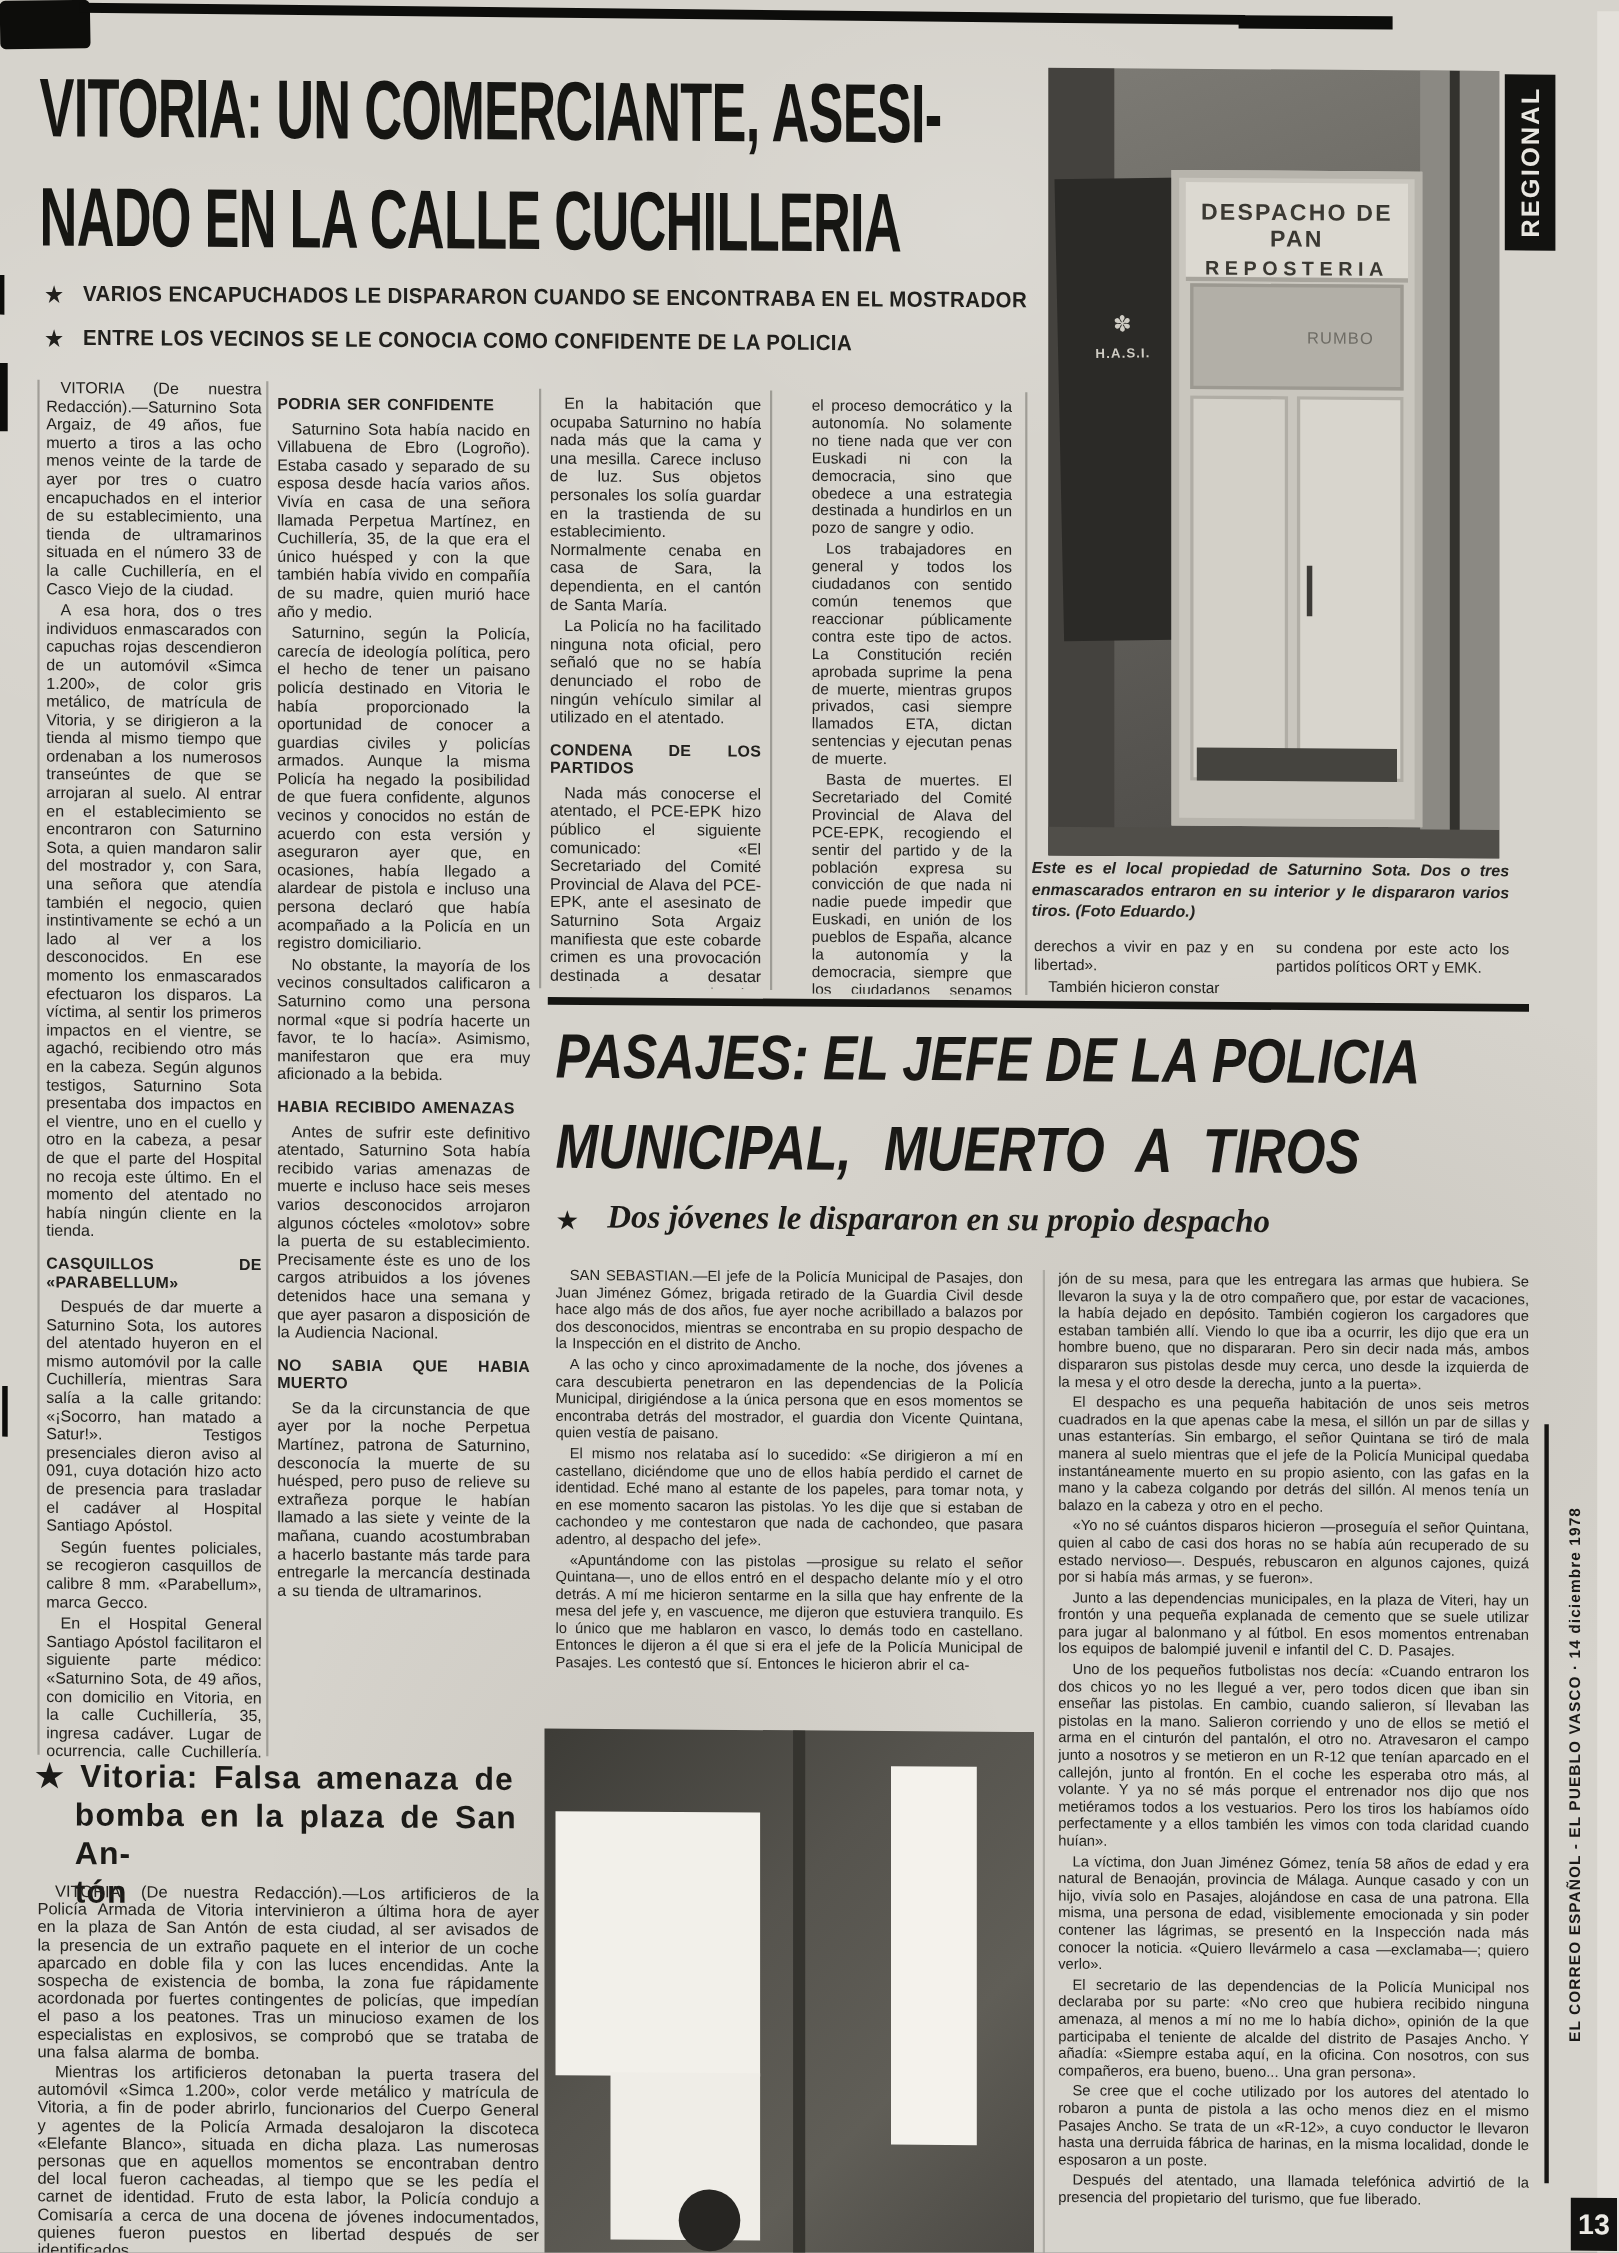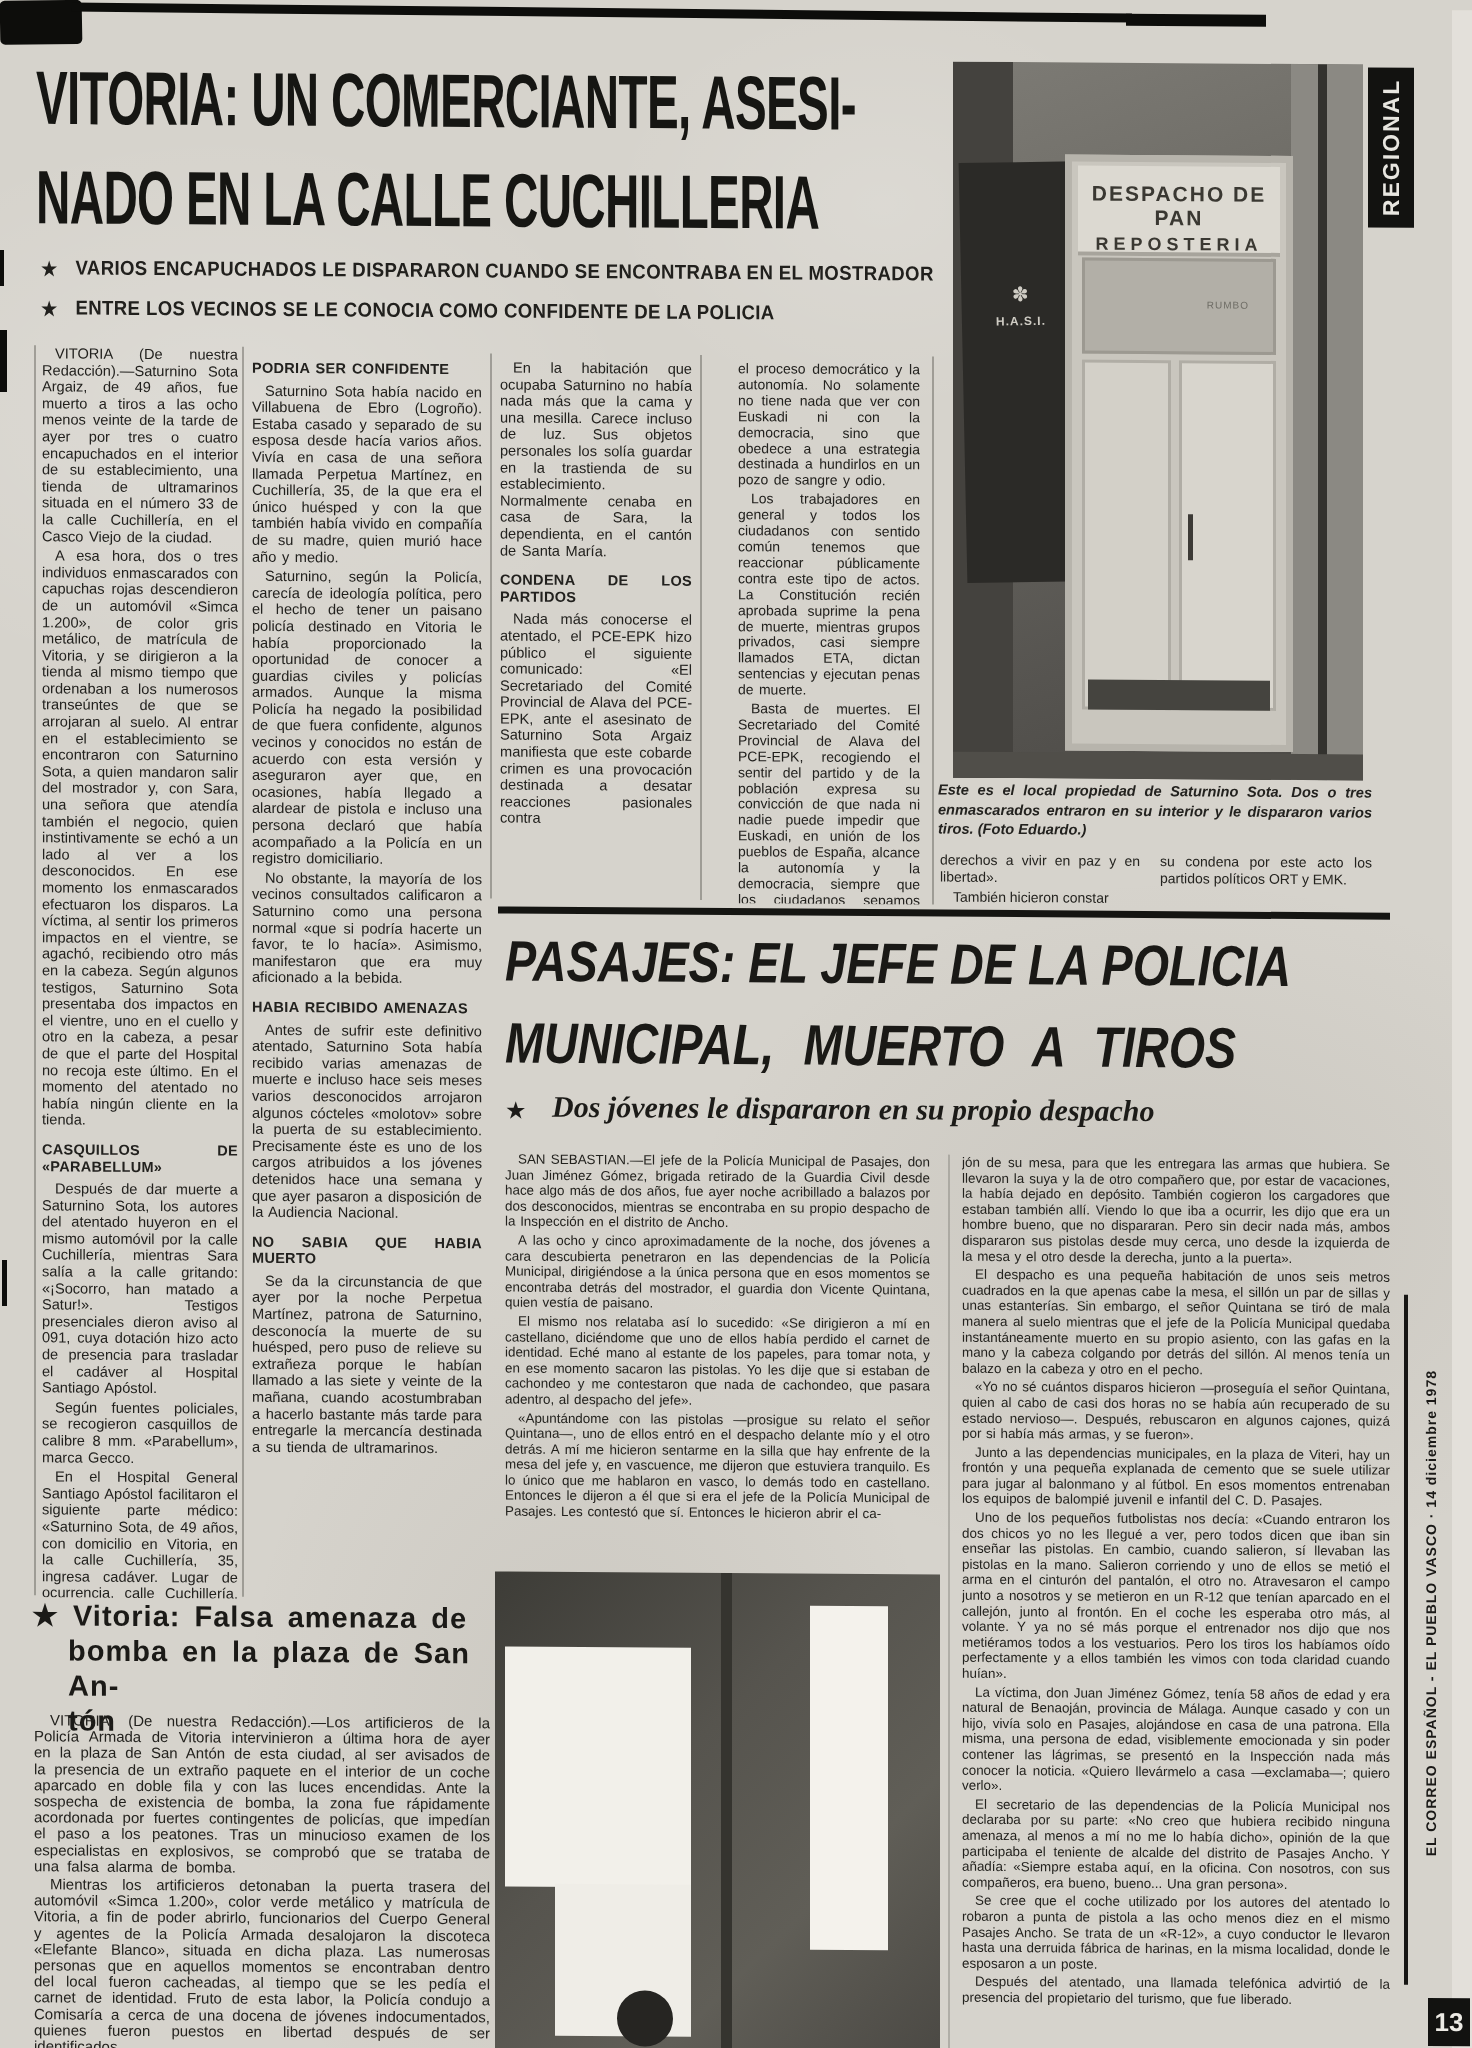--- a/index.html
+++ b/index.html
@@ -36,21 +36,21 @@
   .p1-wallr{position:absolute;right:0;top:0;width:72px;height:100%;background:#8b8983;}
   .p1-pipe{position:absolute;left:365px;top:0;width:9px;height:100%;background:#33322e;}
   .p1-door{position:absolute;left:112px;top:92px;width:228px;height:596px;background:#c9c6be;
            border:7px solid #b7b4ac;box-sizing:border-box;}
   .p1-sign{position:absolute;left:6px;top:4px;right:6px;height:86px;background:#dcd9d1;
            color:#3a3832;text-align:center;border-bottom:4px solid #a7a49c;}
   .p1-sign .s1{font-size:21px;font-weight:bold;letter-spacing:2px;margin-top:16px;}
   .p1-sign .s2{font-size:18px;font-weight:bold;letter-spacing:5px;margin-top:4px;}
   .p1-trans{position:absolute;left:10px;top:96px;right:10px;height:96px;background:#b2afa7;
             border:3px solid #9c9991;box-sizing:border-box;}
-  .p1-trans .rumbo{position:absolute;right:24px;top:38px;font-size:10px;color:#6e6c65;letter-spacing:1px;}
+  .p1-trans .rumbo{position:absolute;right:24px;top:38px;font-size:15px;color:#6e6c65;letter-spacing:1px;}
   .p1-doors{position:absolute;left:10px;top:198px;right:10px;bottom:34px;}
   .p1-dl{position:absolute;left:0;top:0;width:46%;height:100%;background:#d3d0c8;border:3px solid #b0ada5;box-sizing:border-box;}
   .p1-dr{position:absolute;right:0;top:0;width:50%;height:100%;background:#d8d5cd;border:3px solid #b0ada5;box-sizing:border-box;}
   .p1-handle{position:absolute;left:6px;top:44%;width:5px;height:46px;background:#3c3a36;}
   .p1-step{position:absolute;left:6px;bottom:0;right:6px;height:30px;background:#45443f;}
   .p1-ground{position:absolute;left:0;bottom:0;width:100%;height:26px;background:#504e49;}
   .caption{font-weight:bold;font-style:italic;font-size:14.6px;line-height:19.5px;text-align:justify;color:#23221f;}
   .minicol{font-size:14px;line-height:17px;text-align:justify;color:#24231f;}
   
   .regtab{left:1368px;top:58px;width:46px;height:160px;background:#121210;color:#e8e6e0;
@@ -133,20 +133,21 @@
         <p class="kp">Saturnino Sota había nacido en Villabuena de Ebro (Logroño). Estaba casado y separado de su esposa desde hacía varios años. Vivía en casa de una señora llamada Perpetua Martínez, en Cuchillería, 35, de la que era el único huésped y con la que también había vivido en compañía de su madre, quien murió hace año y medio.</p>
         <p class="kp">Saturnino, según la Policía, carecía de ideología política, pero el hecho de tener un paisano policía destinado en Vitoria le había proporcionado la oportunidad de conocer a guardias civiles y policías armados. Aunque la misma Policía ha negado la posibilidad de que fuera confidente, algunos vecinos y conocidos no están de acuerdo con esta versión y aseguraron ayer que, en ocasiones, había llegado a alardear de pistola e incluso una persona declaró que había acompañado a la Policía en un registro domiciliario.</p>
         <p class="kp">No obstante, la mayoría de los vecinos consultados calificaron a Saturnino como una persona normal «que si podría hacerte un favor, te lo hacía». Asimismo, manifestaron que era muy aficionado a la bebida.</p>
         <h4 class="khead">HABIA RECIBIDO AMENAZAS</h4>
         <p class="kp">Antes de sufrir este definitivo atentado, Saturnino Sota había recibido varias amenazas de muerte e incluso hace seis meses varios desconocidos arrojaron algunos cócteles «molotov» sobre la puerta de su establecimiento. Precisamente éste es uno de los cargos atribuidos a los jóvenes detenidos hace una semana y que ayer pasaron a disposición de la Audiencia Nacional.</p>
         <h4 class="khead">NO SABIA QUE HABIA MUERTO</h4>
         <p class="kp">Se da la circunstancia de que ayer por la noche Perpetua Martínez, patrona de Saturnino, desconocía la muerte de su huésped, pero puso de relieve su extrañeza porque le habían llamado a las siete y veinte de la mañana, cuando acostumbraban a hacerlo bastante más tarde para entregarle la mercancía destinada a su tienda de ultramarinos.</p>
       </div>
     <div class="abs bcol" style="left:500px;top:356px;width:192px;height:538px;">
         <p class="kp">En la habitación que ocupaba Saturnino no había nada más que la cama y una mesilla. Carece incluso de luz. Sus objetos personales los solía guardar en la trastienda de su establecimiento. Normalmente cenaba en casa de Sara, la dependienta, en el cantón de Santa María.</p>
+        <p class="kp">La Policía no ha facilitado ninguna nota oficial, pero señaló que no se había denunciado el robo de ningún vehículo similar al utilizado en el atentado.</p>
         <h4 class="khead">CONDENA DE LOS PARTIDOS</h4>
         <p class="kp">Nada más conocerse el atentado, el PCE-EPK hizo público el siguiente comunicado: «El Secretariado del Comité Provincial de Alava del PCE-EPK, ante el asesinato de Saturnino Sota Argaiz manifiesta que este cobarde crimen es una provocación destinada a desatar reacciones pasionales contra</p>
       </div>
     <div class="abs bcol" style="left:738px;top:356px;width:182px;height:542px;font-size:14px;line-height:15.9px;">
         <p class="kp noind">el proceso democrático y la autonomía. No solamente no tiene nada que ver con Euskadi ni con la democracia, sino que obedece a una estrategia destinada a hundirlos en un pozo de sangre y odio.</p>
         <p class="kp">Los trabajadores en general y todos los ciudadanos con sentido común tenemos que reaccionar públicamente contra este tipo de actos. La Constitución recién aprobada suprime la pena de muerte, mientras grupos privados, casi siempre llamados ETA, dictan sentencias y ejecutan penas de muerte.</p>
         <p class="kp">Basta de muertes. El Secretariado del Comité Provincial de Alava del PCE-EPK, recogiendo el sentir del partido y de la población expresa su convicción de que nada ni nadie puede impedir que Euskadi, en unión de los pueblos de España, alcance la autonomía y la democracia, siempre que los ciudadanos sepamos defender frente a las fuerzas del terrorismo y la reacción nuestros</p>
       </div>
 
     <div class="abs photo1">

